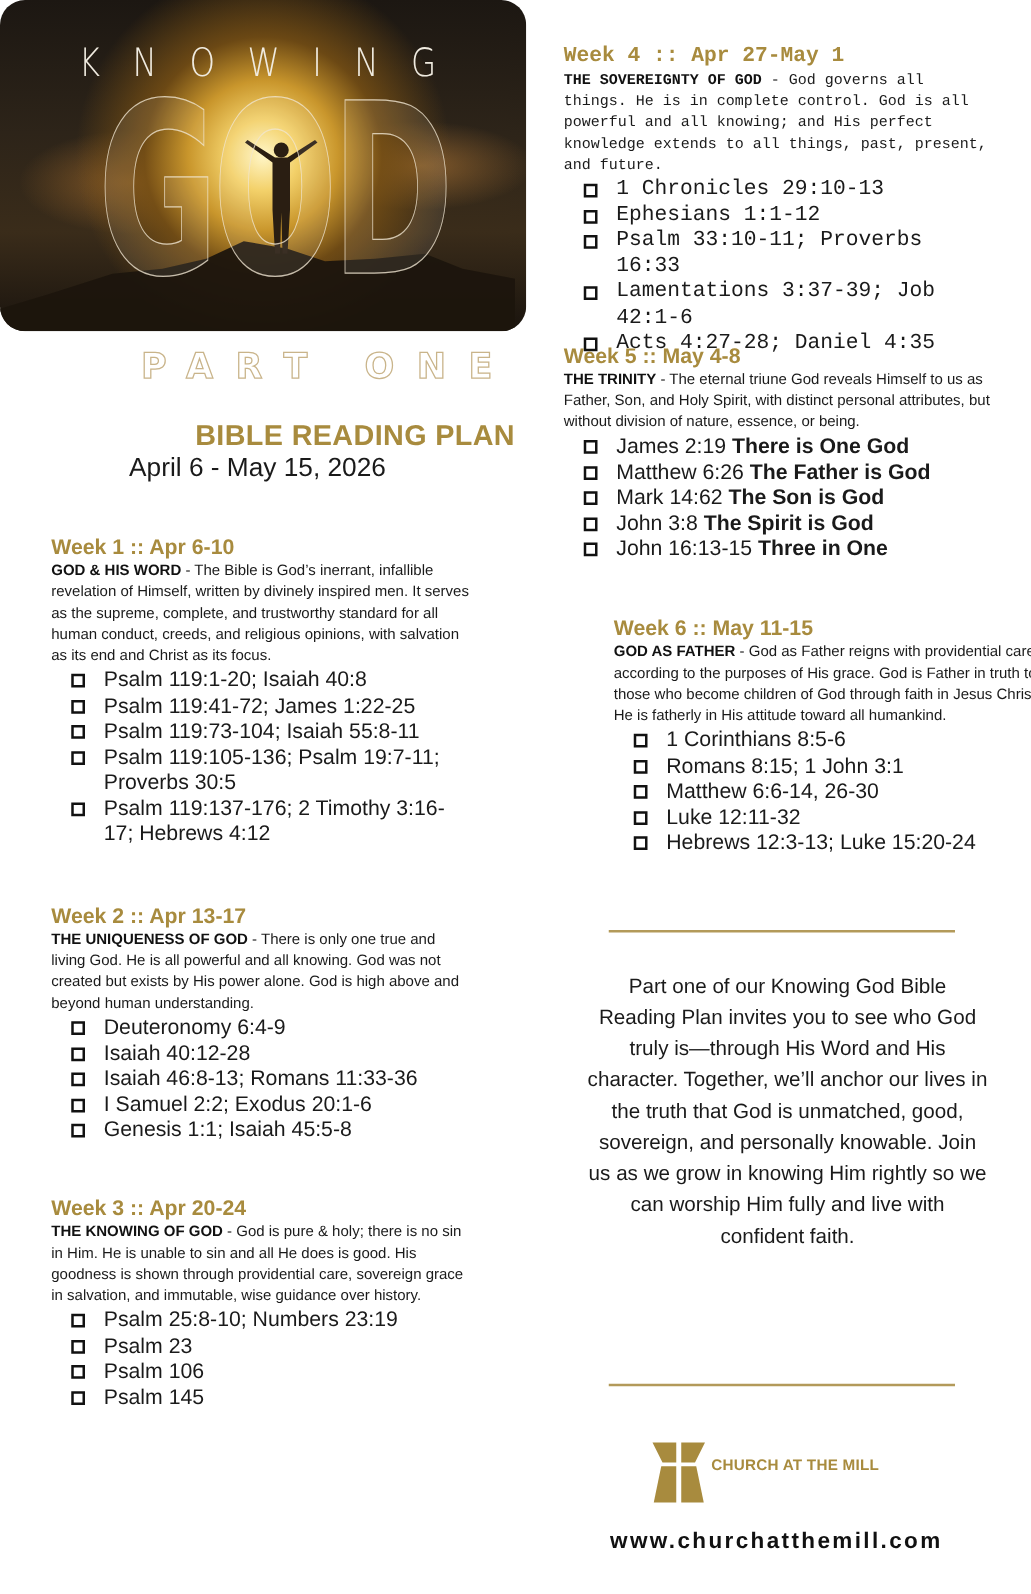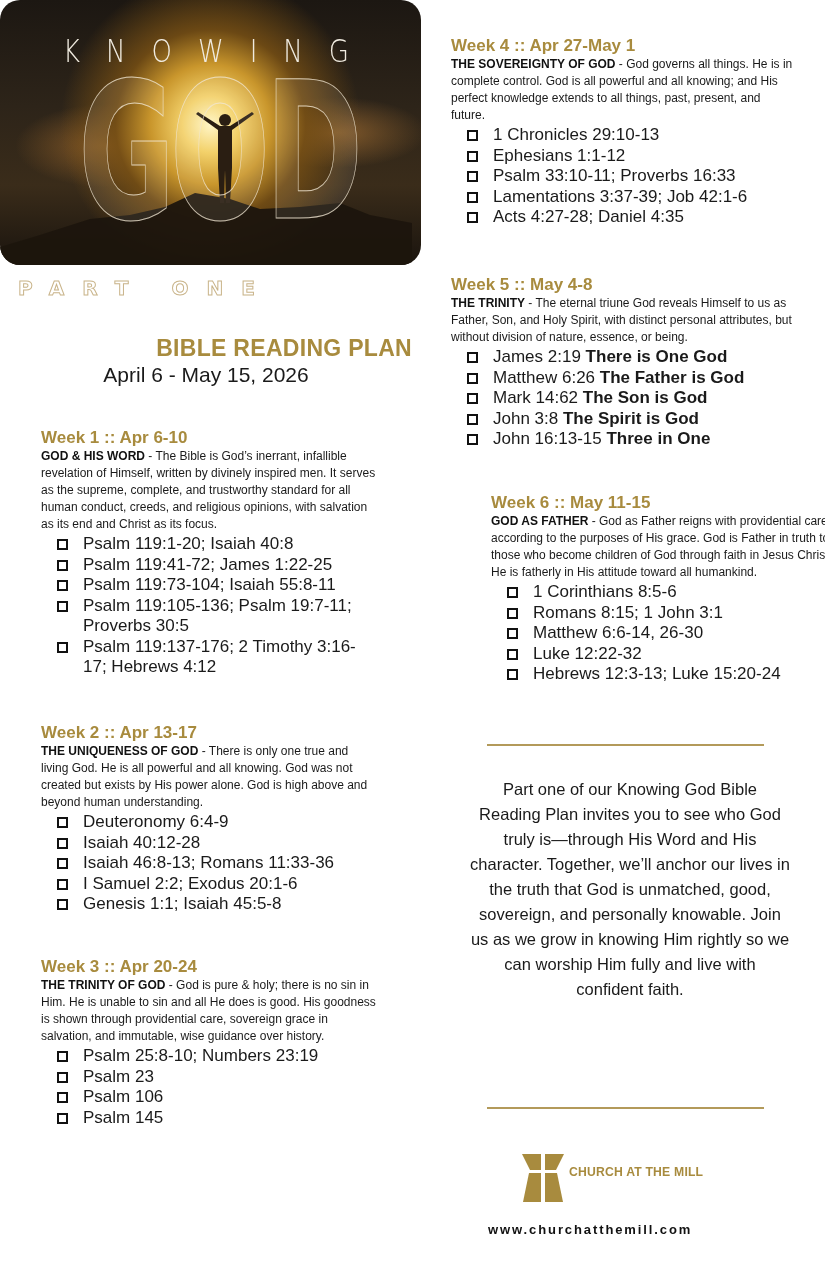--- a/index.html
+++ b/index.html
@@ -28,22 +28,22 @@
     position: absolute; top: 58px; left: 0; width: 412px; text-align: center;
     font-family: "DejaVu Sans", sans-serif; font-weight: bold;
     font-size: 190px; line-height: 190px; letter-spacing: -8px;
     color: rgba(255,255,255,0.08);
     -webkit-text-stroke: 1px rgba(240,230,210,0.8);
     transform: scaleX(0.62); transform-origin: center top;
   }
   .hero .figure { position: absolute; left: 190px; top: 108px; width: 70px; height: 100px; }
 
   .part-one {
-    position: absolute; top: 276px; left: 0; width: 412px; text-align: left;
-    font-family: "DejaVu Sans", sans-serif; font-size: 20px; font-weight: bold;
+    position: absolute; top: 276px; left: 0; width: 412px; text-align: right;
+    font-family: "DejaVu Sans", sans-serif; font-size: 28px; font-weight: bold;
     letter-spacing: 18px; padding-left: 18px;
     color: #ffffff; -webkit-text-stroke: 1px #c9b48a;
   }
 
   .plan-title {
     position: absolute; top: 335px; left: 0; width: 412px; text-align: right;
     color: #a88b3e; font-weight: bold; font-size: 23px; letter-spacing: 0.3px;
   }
   .plan-dates {
     position: absolute; top: 363px; left: 0; width: 412px; text-align: center;
@@ -64,41 +64,41 @@
   }
   .week li .cb {
     position: absolute; left: 16px; top: 5px; width: 11px; height: 11px;
     border: 2px solid #111; background: #fff;
   }
   .week li b { font-weight: bold; }
 
   #w1 { left: 41px; top: 428px; }
   #w2 { left: 41px; top: 723px; }
   #w3 { left: 41px; top: 957px; }
-  #w4 { left: 451px; top: 36px; width: 345px; }
+  #w4 { left: 451px; top: 36px; width: 345px; font-family: Liberation Mono, monospace; }
   #w5 { left: 451px; top: 275px; width: 345px; }
   #w6 { left: 468px; top: 493px; width: 345px; margin-left: 23px; }
 
   .rule { position: absolute; left: 487px; width: 277px; height: 2px; background: #b39a5a; }
   .rule.top { top: 744px; }
   .rule.bottom { top: 1107px; }
 
   .blurb {
     position: absolute; top: 777px; left: 470px; width: 320px; text-align: center;
     font-size: 16.5px; line-height: 25px; color: #1a1a1a;
   }
 
   .logo { position: absolute; top: 1152px; left: 519px; width: 48px; height: 52px; }
   .logo-text {
     position: absolute; top: 1165px; left: 569px; color: #a88b3e;
     font-weight: bold; font-size: 12.2px; letter-spacing: 0.2px;
   }
   .website {
     position: absolute; top: 1222px; left: 488px; color: #111;
-    font-weight: bold; font-size: 13px; letter-spacing: 1.9px;
+    font-weight: bold; font-size: 18px; letter-spacing: 1.9px;
   }
 </style>
 </head>
 <body>
 
 <div class="hero">
   <svg class="mountain" viewBox="0 0 412 80" preserveAspectRatio="none">
     <path d="M0,80 L0,62 L40,50 L90,34 L130,30 L165,22 L195,8 L230,14 L260,24 L300,22 L340,18 L370,30 L412,38 L412,80 Z" fill="#1c150d" opacity="0.95"></path>
   </svg>
   <svg class="figure" viewBox="0 0 70 100">
@@ -131,21 +131,21 @@
     <ul>
       <li><span class="cb"></span><span>Deuteronomy 6:4-9</span><b></b></li>
       <li><span class="cb"></span><span>Isaiah 40:12-28</span><b></b></li>
       <li><span class="cb"></span><span>Isaiah 46:8-13; Romans 11:33-36</span><b></b></li>
       <li><span class="cb"></span><span>I Samuel 2:2; Exodus 20:1-6</span><b></b></li>
       <li><span class="cb"></span><span>Genesis 1:1; Isaiah 45:5-8</span><b></b></li>
     </ul>
   </div>
 <div class="week" id="w3">
     <h3>Week 3 :: Apr 20-24</h3>
-    <p class="desc"><b>THE TRINITY OF GOD</b><span> - God is pure &amp; holy; there is no sin in Him. He is unable to sin and all He does is good. His goodness is shown through providential care, sovereign grace in salvation, and immutable, wise guidance over history.</span></p>
+    <p class="desc"><b>THE KNOWING OF GOD</b><span> - God is pure &amp; holy; there is no sin in Him. He is unable to sin and all He does is good. His goodness is shown through providential care, sovereign grace in salvation, and immutable, wise guidance over history.</span></p>
     <ul>
       <li><span class="cb"></span><span>Psalm 25:8-10; Numbers 23:19</span><b></b></li>
       <li><span class="cb"></span><span>Psalm 23</span><b></b></li>
       <li><span class="cb"></span><span>Psalm 106</span><b></b></li>
       <li><span class="cb"></span><span>Psalm 145</span><b></b></li>
     </ul>
   </div>
 <div class="week" id="w4">
     <h3>Week 4 :: Apr 27-May 1</h3>
     <p class="desc"><b>THE SOVEREIGNTY OF GOD</b><span> - God governs all things. He is in complete control. God is all powerful and all knowing; and His perfect knowledge extends to all things, past, present, and future.</span></p>
@@ -168,21 +168,21 @@
       <li><span class="cb"></span><span>John 16:13-15 </span><b>Three in One</b></li>
     </ul>
   </div>
 <div class="week" id="w6">
     <h3>Week 6 :: May 11-15</h3>
     <p class="desc"><b>GOD AS FATHER</b><span> - God as Father reigns with providential care according to the purposes of His grace. God is Father in truth to those who become children of God through faith in Jesus Christ. He is fatherly in His attitude toward all humankind.</span></p>
     <ul>
       <li><span class="cb"></span><span>1 Corinthians 8:5-6</span><b></b></li>
       <li><span class="cb"></span><span>Romans 8:15; 1 John 3:1</span><b></b></li>
       <li><span class="cb"></span><span>Matthew 6:6-14, 26-30</span><b></b></li>
-      <li><span class="cb"></span><span>Luke 12:22-32</span><b></b></li>
+      <li><span class="cb"></span><span>Luke 12:11-32</span><b></b></li>
       <li><span class="cb"></span><span>Hebrews 12:3-13; Luke 15:20-24</span><b></b></li>
     </ul>
   </div>
 
 <div class="rule top"></div>
 <div class="blurb">Part one of our Knowing God Bible Reading Plan invites you to see who God truly is—through His Word and His character. Together, we’ll anchor our lives in the truth that God is unmatched, good, sovereign, and personally knowable. Join us as we grow in knowing Him rightly so we can worship Him fully and live with confident faith.</div>
 <div class="rule bottom"></div>
 
 <svg class="logo" viewBox="0 0 48 52">
   <path d="M3,2 L22,2 L22,18 L11,18 Z" fill="#a88b3e"></path>

